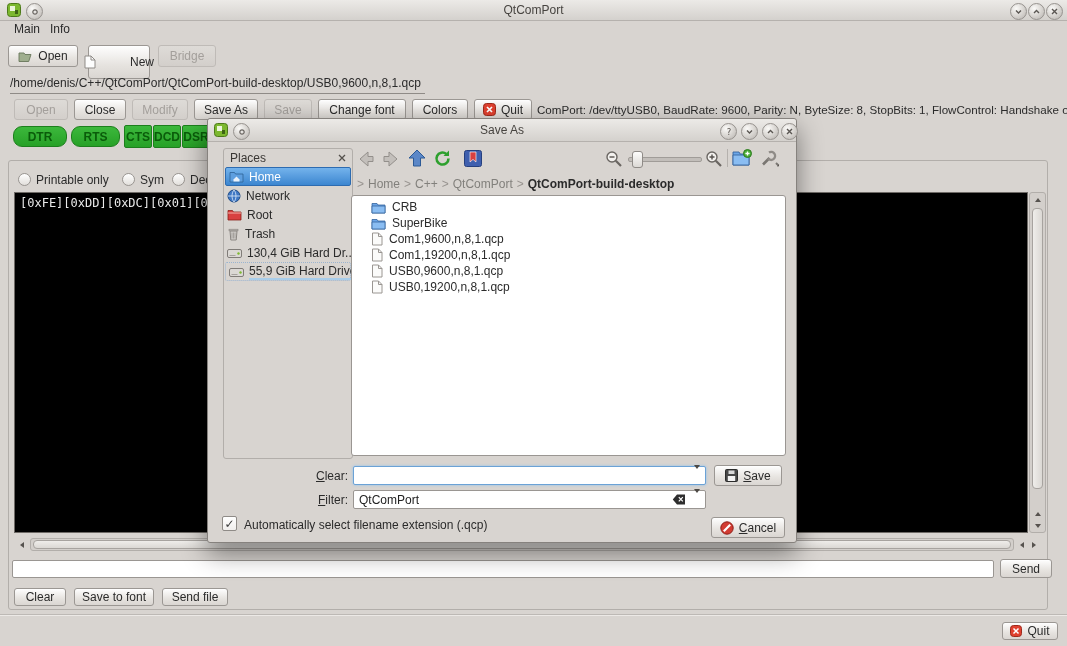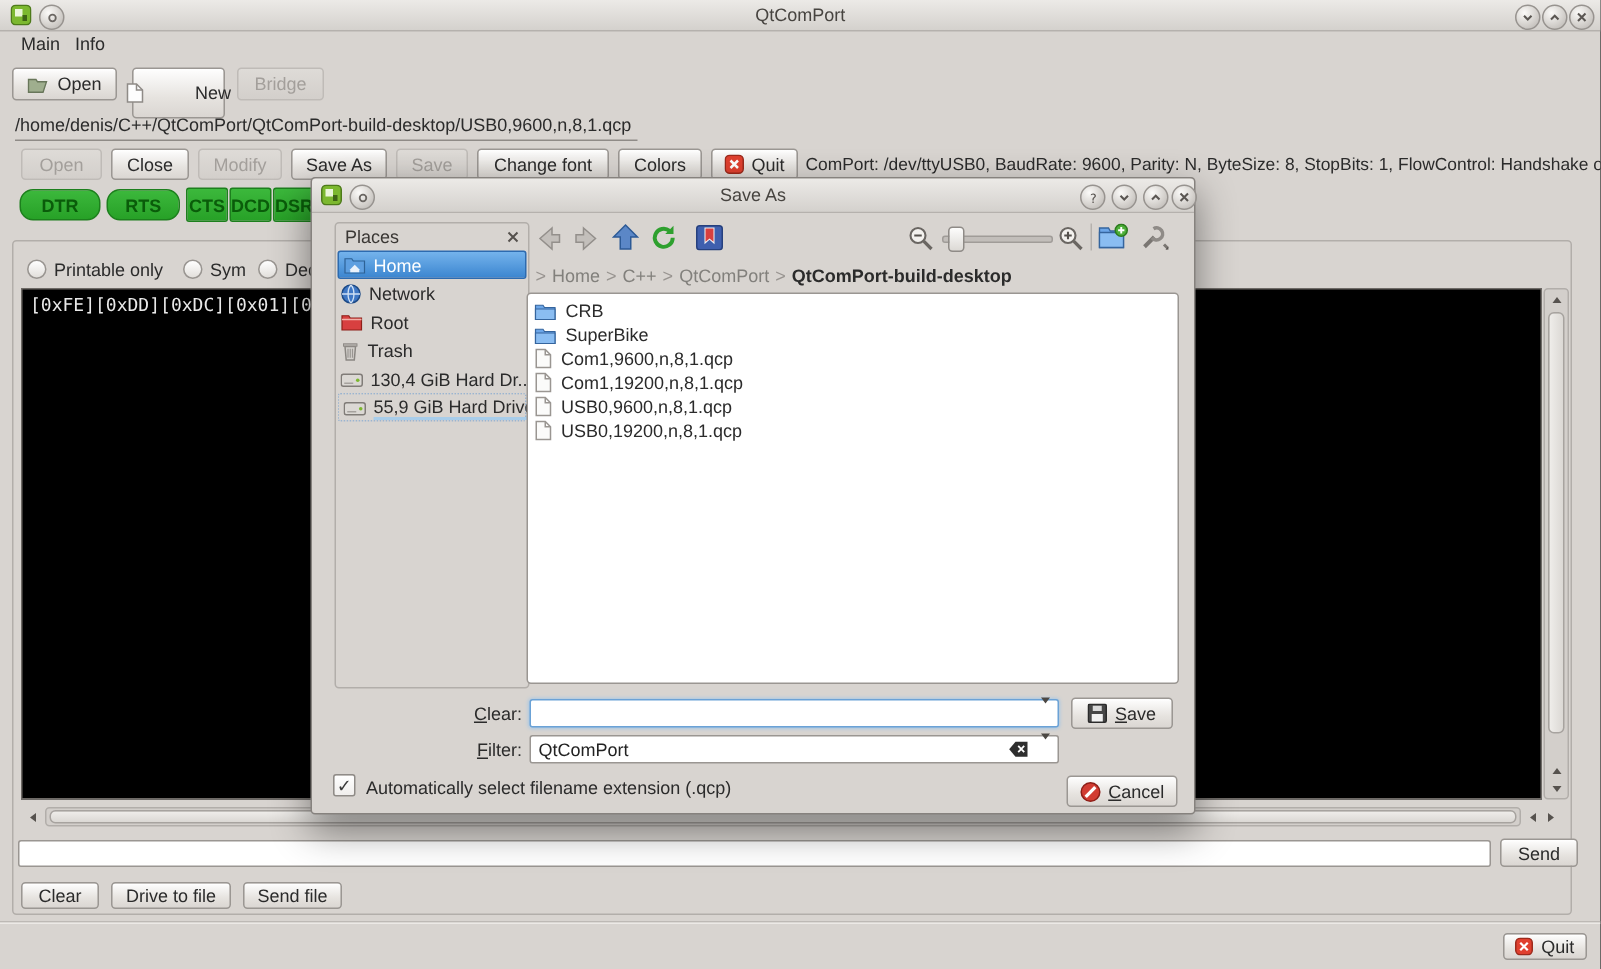--- a/index.html
+++ b/index.html
@@ -208,21 +208,21 @@
 
 <input class="abs field" style="left: 12px; top: 560px; width: 982px; height: 18px;" value="">
 <div class="abs btn" style="left:1000px;top:559px;width:52px;height:19px;">
   <span>Send</span>
 </div>
 
 <div class="abs btn" style="left:14px;top:588px;width:52px;height:18px;">
     <span>Clear</span>
   </div>
 <div class="abs btn" style="left:74px;top:588px;width:80px;height:18px;">
-    <span>Drive to file</span>
+    <span>Save to font</span>
   </div>
 <div class="abs btn" style="left:162px;top:588px;width:66px;height:18px;">
     <span>Send file</span>
   </div>
 
 <div class="abs" style="left:0;top:614px;width:1067px;border-top:1px solid #bdb9b5;border-bottom:1px solid #ece9e6;"></div>
 <div class="abs btn" style="left:1002px;top:622px;width:56px;height:18px;">
   <span>
     <svg width="12" height="12">
         <rect x="0.5" y="0.5" width="11" height="11" rx="3" fill="#e0402f" stroke="#9c2a1c"></rect>
@@ -404,21 +404,21 @@
     <span class="crumb-sep"></span>
     <span class="crumb">Home</span>
     <span class="crumb-sep"></span>
     <span class="crumb">C++</span>
     <span class="crumb-sep"></span>
     <span class="crumb">QtComPort</span>
     <span class="crumb-sep"></span>
     <span class="crumb current">QtComPort-build-desktop</span>
   </div>
 
-  <div class="abs" style="left:143px;top:76px;width:435px;height:261px;background:#fff;border:1px solid #9a9692;border-radius:3px;padding:3px 0;box-sizing:border-box;">
+  <div class="abs" style="left:143px;top:76px;width:435px;height:261px;background:#fff;border:1px solid #9a9692;border-radius:3px;padding:3px 15px;box-sizing:border-box;">
     <div class="file-row">
       <span>
           <svg width="15" height="13">
             <path d="M1 2.5h5l1 1.5h7v8H1z" fill="#6ca6e8" stroke="#35659e" stroke-width="0.8"></path>
             <path d="M1 5h13v7H1z" fill="#8abdf2" stroke="#35659e" stroke-width="0.8"></path>
           </svg>
         </span>
       <span>CRB</span>
     </div>
     <div class="file-row">

